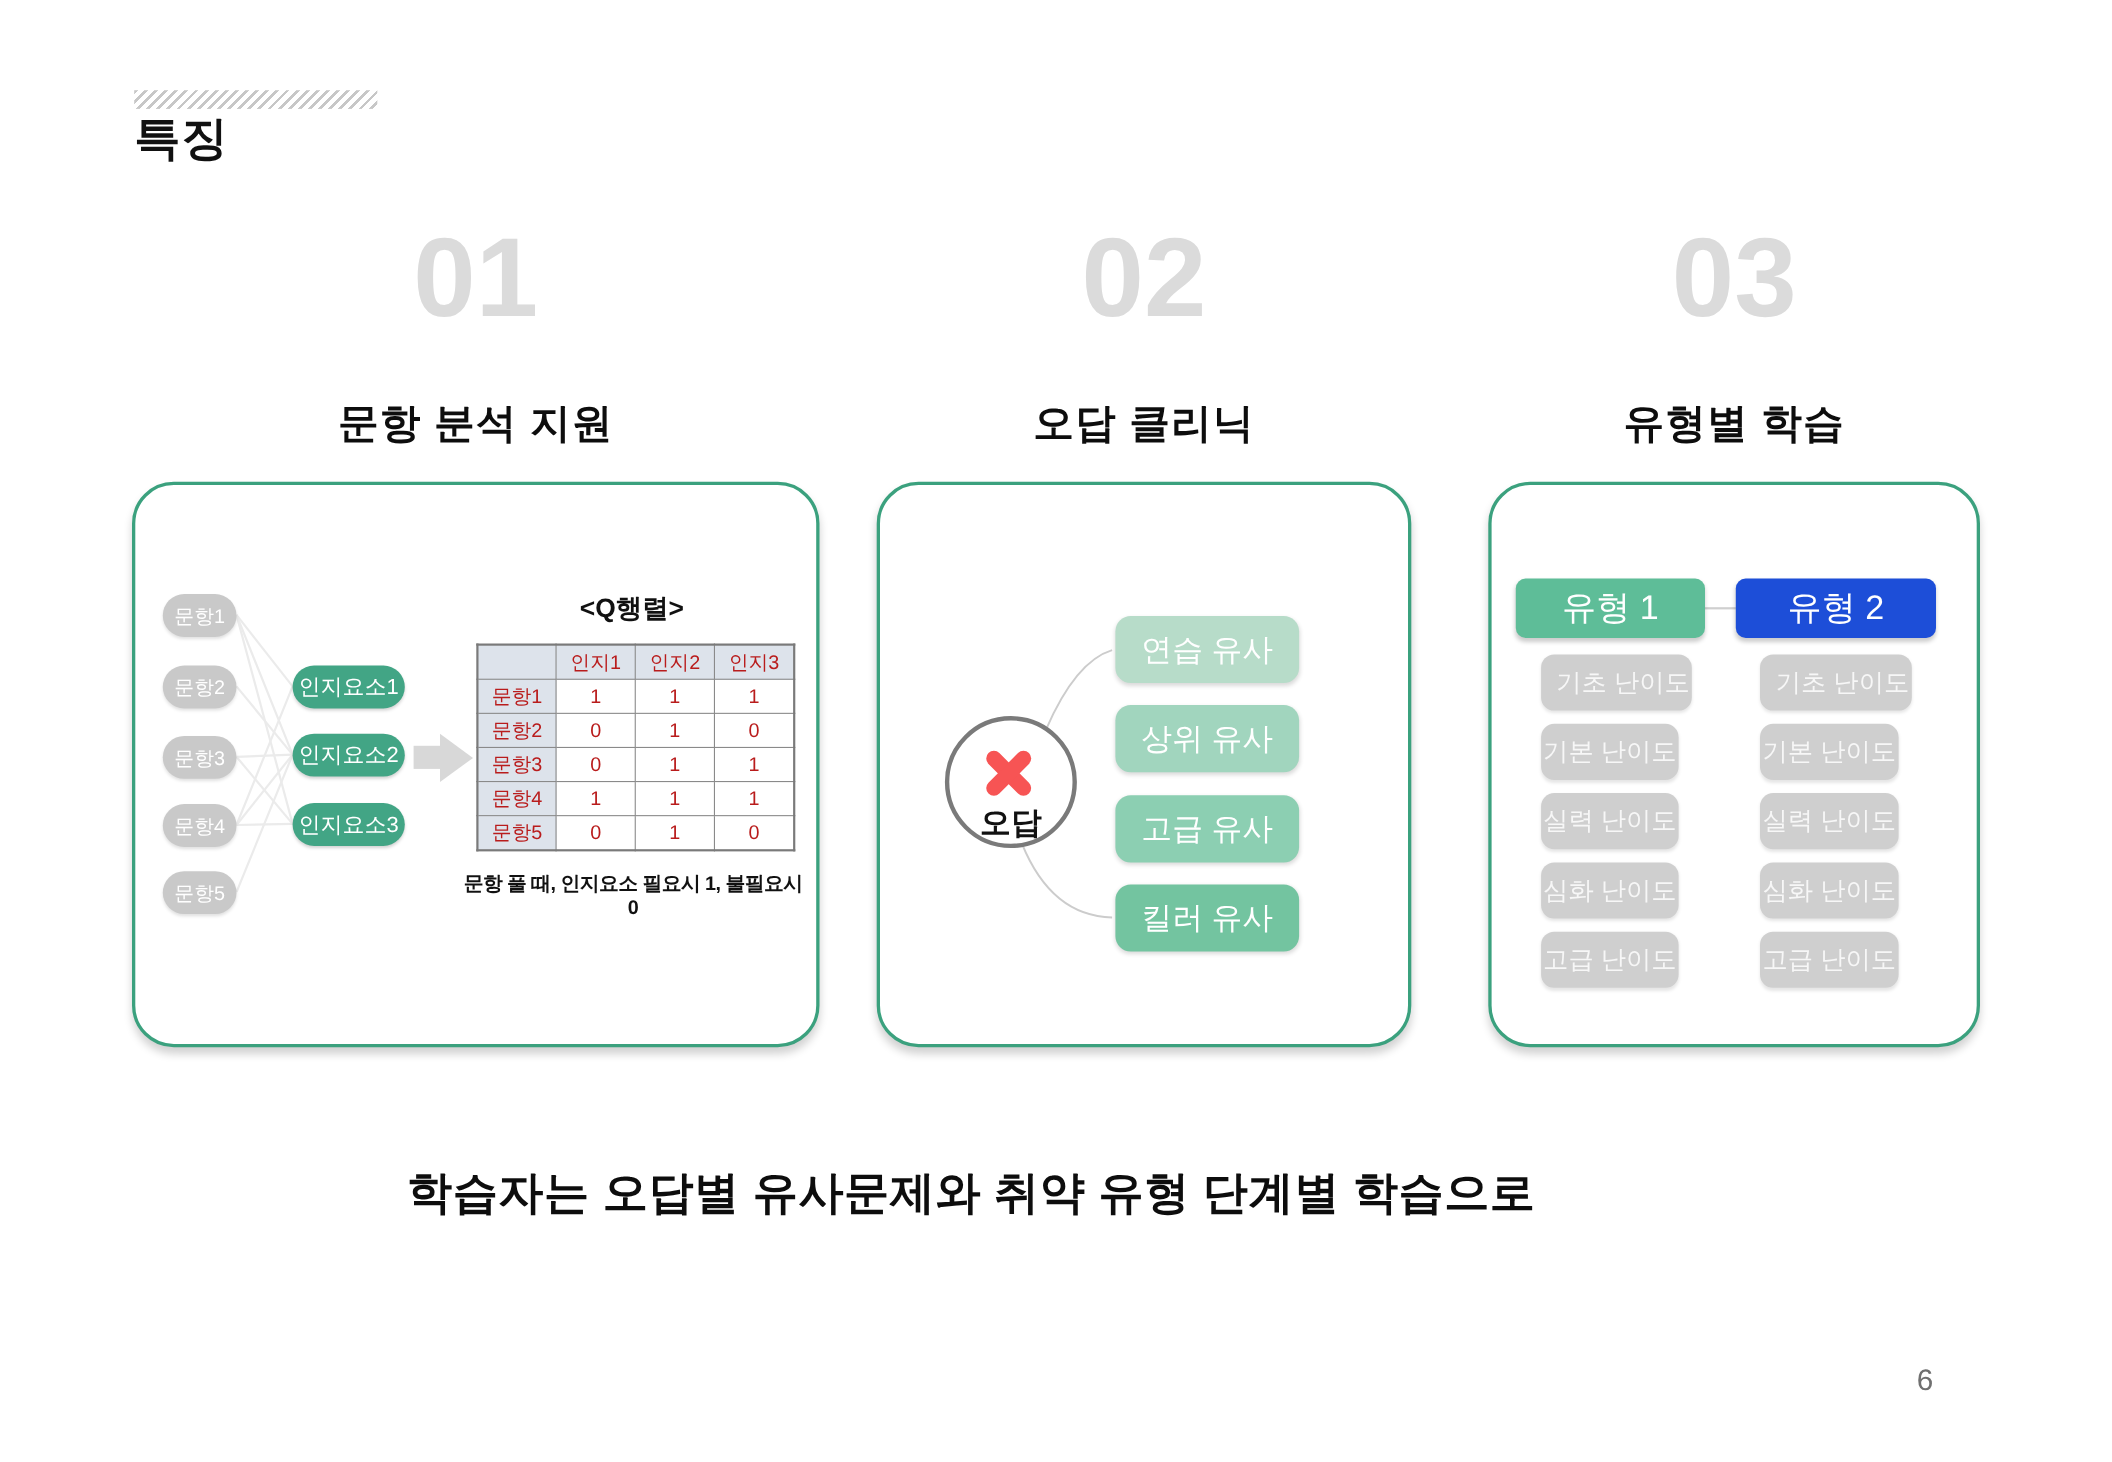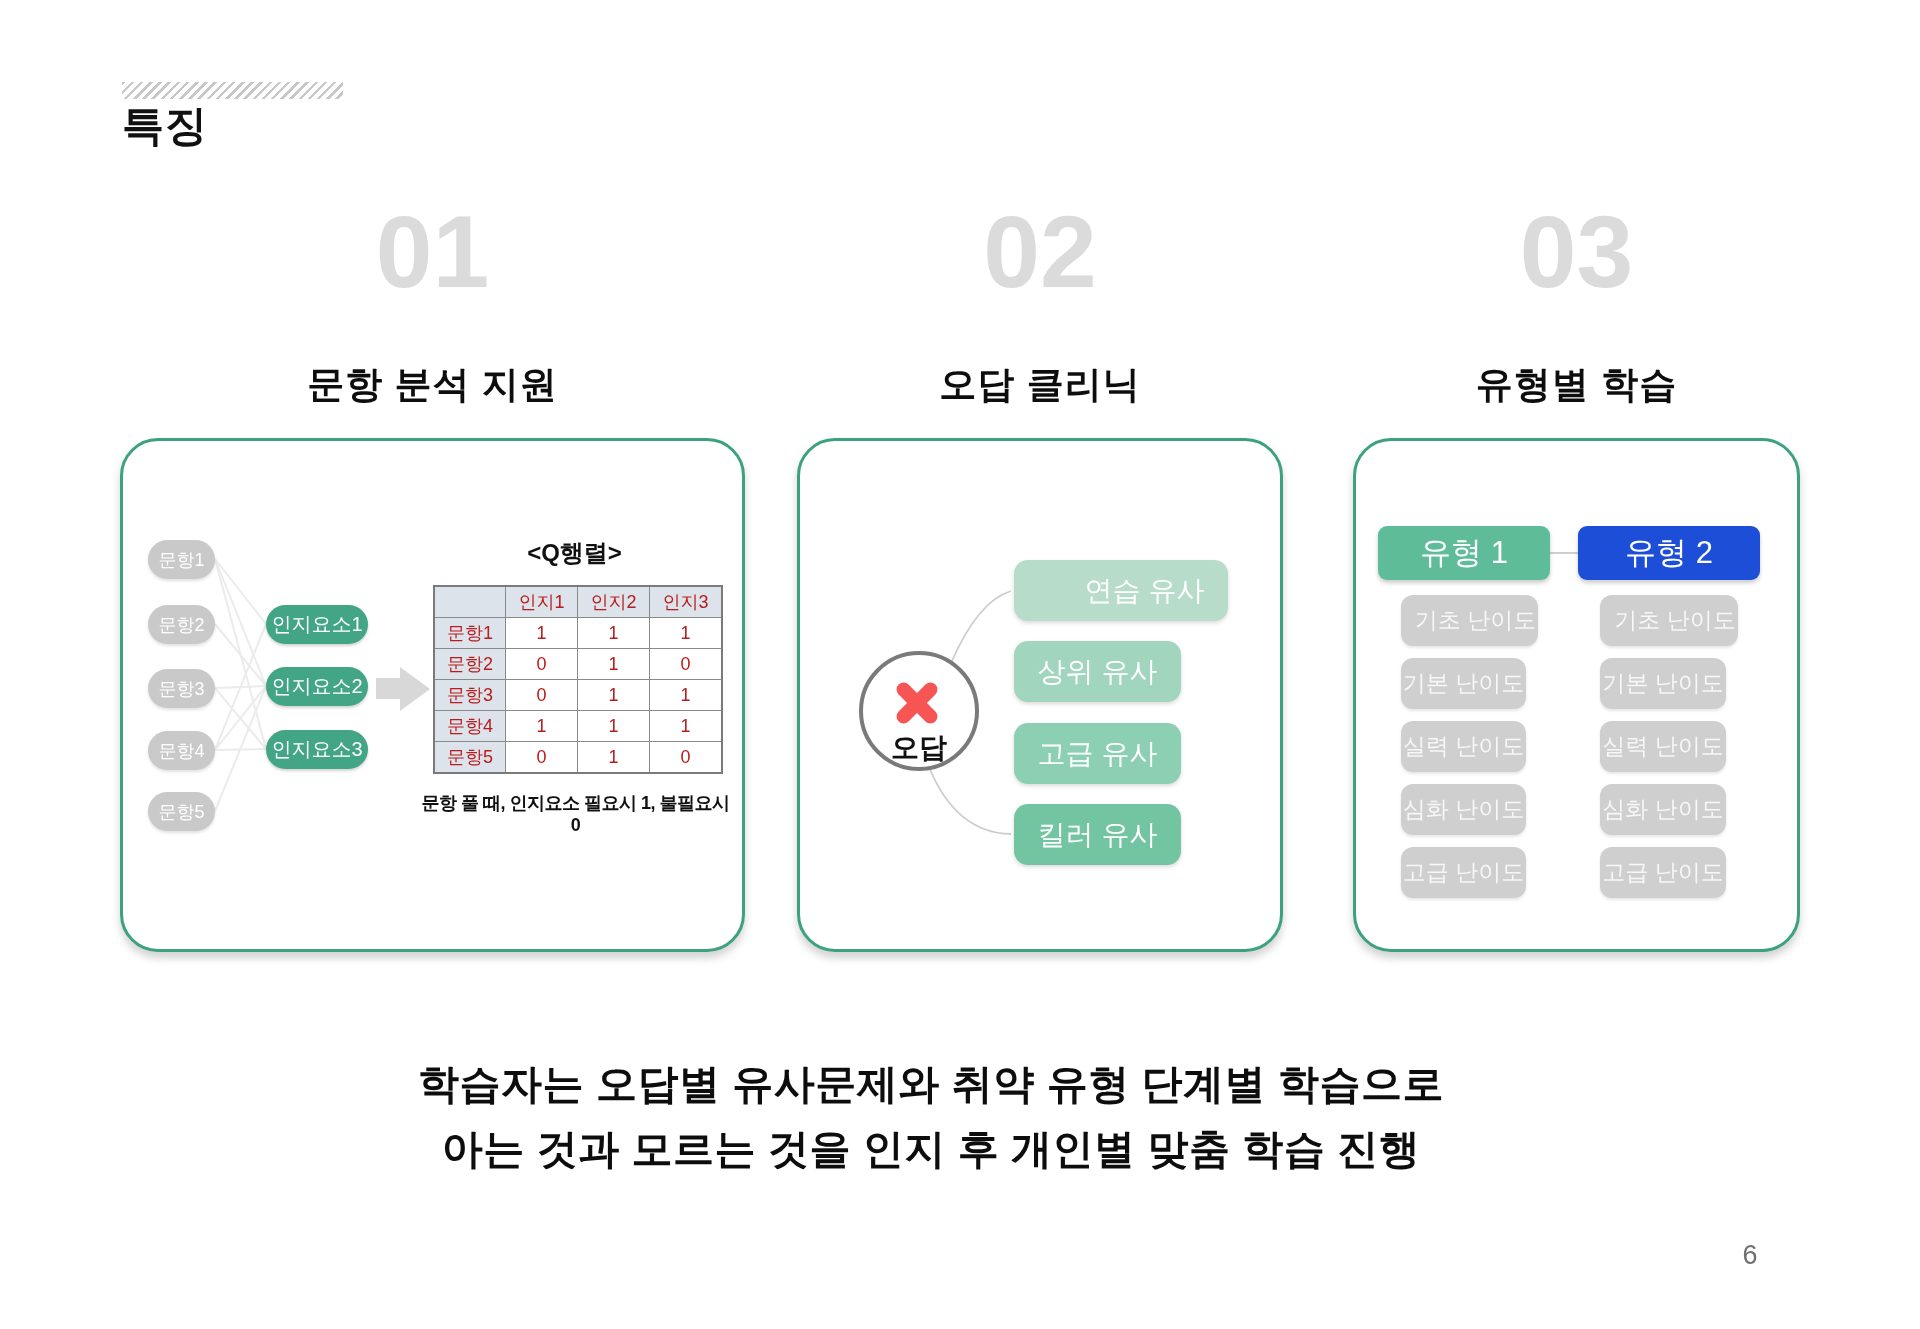--- a/index.html
+++ b/index.html
@@ -52,21 +52,21 @@
     display:flex;align-items:center;justify-content:center;box-shadow:0 3px 4px rgba(0,0,0,0.2);}
   .t1{left:22px;width:172px;} .t2{left:222px;width:182px;}
   .type-connector{position:absolute;left:194px;top:111px;width:28px;height:2px;background:#cfcfcf;}
   .lvl{position:absolute;height:51px;border-radius:12px;background:#cfcfcf;color:rgba(255,255,255,0.82);
     font-size:23px;display:flex;align-items:center;justify-content:center;box-shadow:0 2px 3px rgba(0,0,0,0.1);}
   .c1{left:45px;width:125px;} .c2{left:244px;width:126px;}
   .r0{top:154px;padding-left:12px;} .r1{top:217px;} .r2{top:280px;} .r3{top:343px;} .r4{top:406px;}
 
   
   .footer-text{position:absolute;left:0;top:1052px;width:1766px;text-align:center;
-    font-size:41px;font-weight:800;color:#0d0d0d;line-height:1.58;letter-spacing:0.5px;padding-left:48px;}
+    font-size:41px;font-weight:800;color:#0d0d0d;line-height:1.58;letter-spacing:0.5px;}
   .page-number{position:absolute;left:1700px;top:1240px;width:100px;text-align:center;font-size:27px;color:#707070;}
 </style>
 </head>
 <body>
 
 <div class="slide">
 
   <div class="hatch"></div>
   <h1 class="page-title">특징</h1>
 
@@ -158,21 +158,21 @@
       <path d="M 151 222 Q 178 160 211 150" fill="none" stroke="#cccccc" stroke-width="1.8"></path>
       <path d="M 129 326 Q 156 392 211 393" fill="none" stroke="#cccccc" stroke-width="1.8"></path>
     </svg>
     <div class="oc"></div>
     <div class="xmark">
         <i class="b1"></i>
         <i class="b2"></i>
       </div>
     <div class="oc-label">오답</div>
 
-    <div class="sim-btn" style="top: 119px; background: rgb(183, 220, 201); padding-left: 47px;">연습 유사</div>
+    <div class="sim-btn" style="top: 119px; background: rgb(183, 220, 201);">연습 유사</div>
     <div class="sim-btn" style="top: 200px; background: rgb(161, 213, 190);">상위 유사</div>
     <div class="sim-btn" style="top: 282px; background: rgb(140, 207, 178);">고급 유사</div>
     <div class="sim-btn" style="top: 363px; background: rgb(115, 196, 160);">킬러 유사</div>
   </section>
 
   <section class="panel p3">
     <div class="type-connector"></div>
     <div class="type-btn t1" style="background: rgb(94, 189, 152);">유형 1</div>
     <div class="type-btn t2" style="background: #1d4ed8;">유형 2</div>
 
@@ -184,18 +184,17 @@
 
     <div class="lvl c2 r0">기초 난이도</div>
     <div class="lvl c2 r1">기본 난이도</div>
     <div class="lvl c2 r2">실력 난이도</div>
     <div class="lvl c2 r3">심화 난이도</div>
     <div class="lvl c2 r4">고급 난이도</div>
   </section>
 
   <div class="footer-text">
     <div>학습자는 오답별 유사문제와 취약 유형 단계별 학습으로</div>
-    <div>아는 것과 모르는 것을 인지 후 개인별 맞춤 학습 진행</div>
   </div>
 
   <div class="page-number">6</div>
 
 </div>
 
 </body></html>

